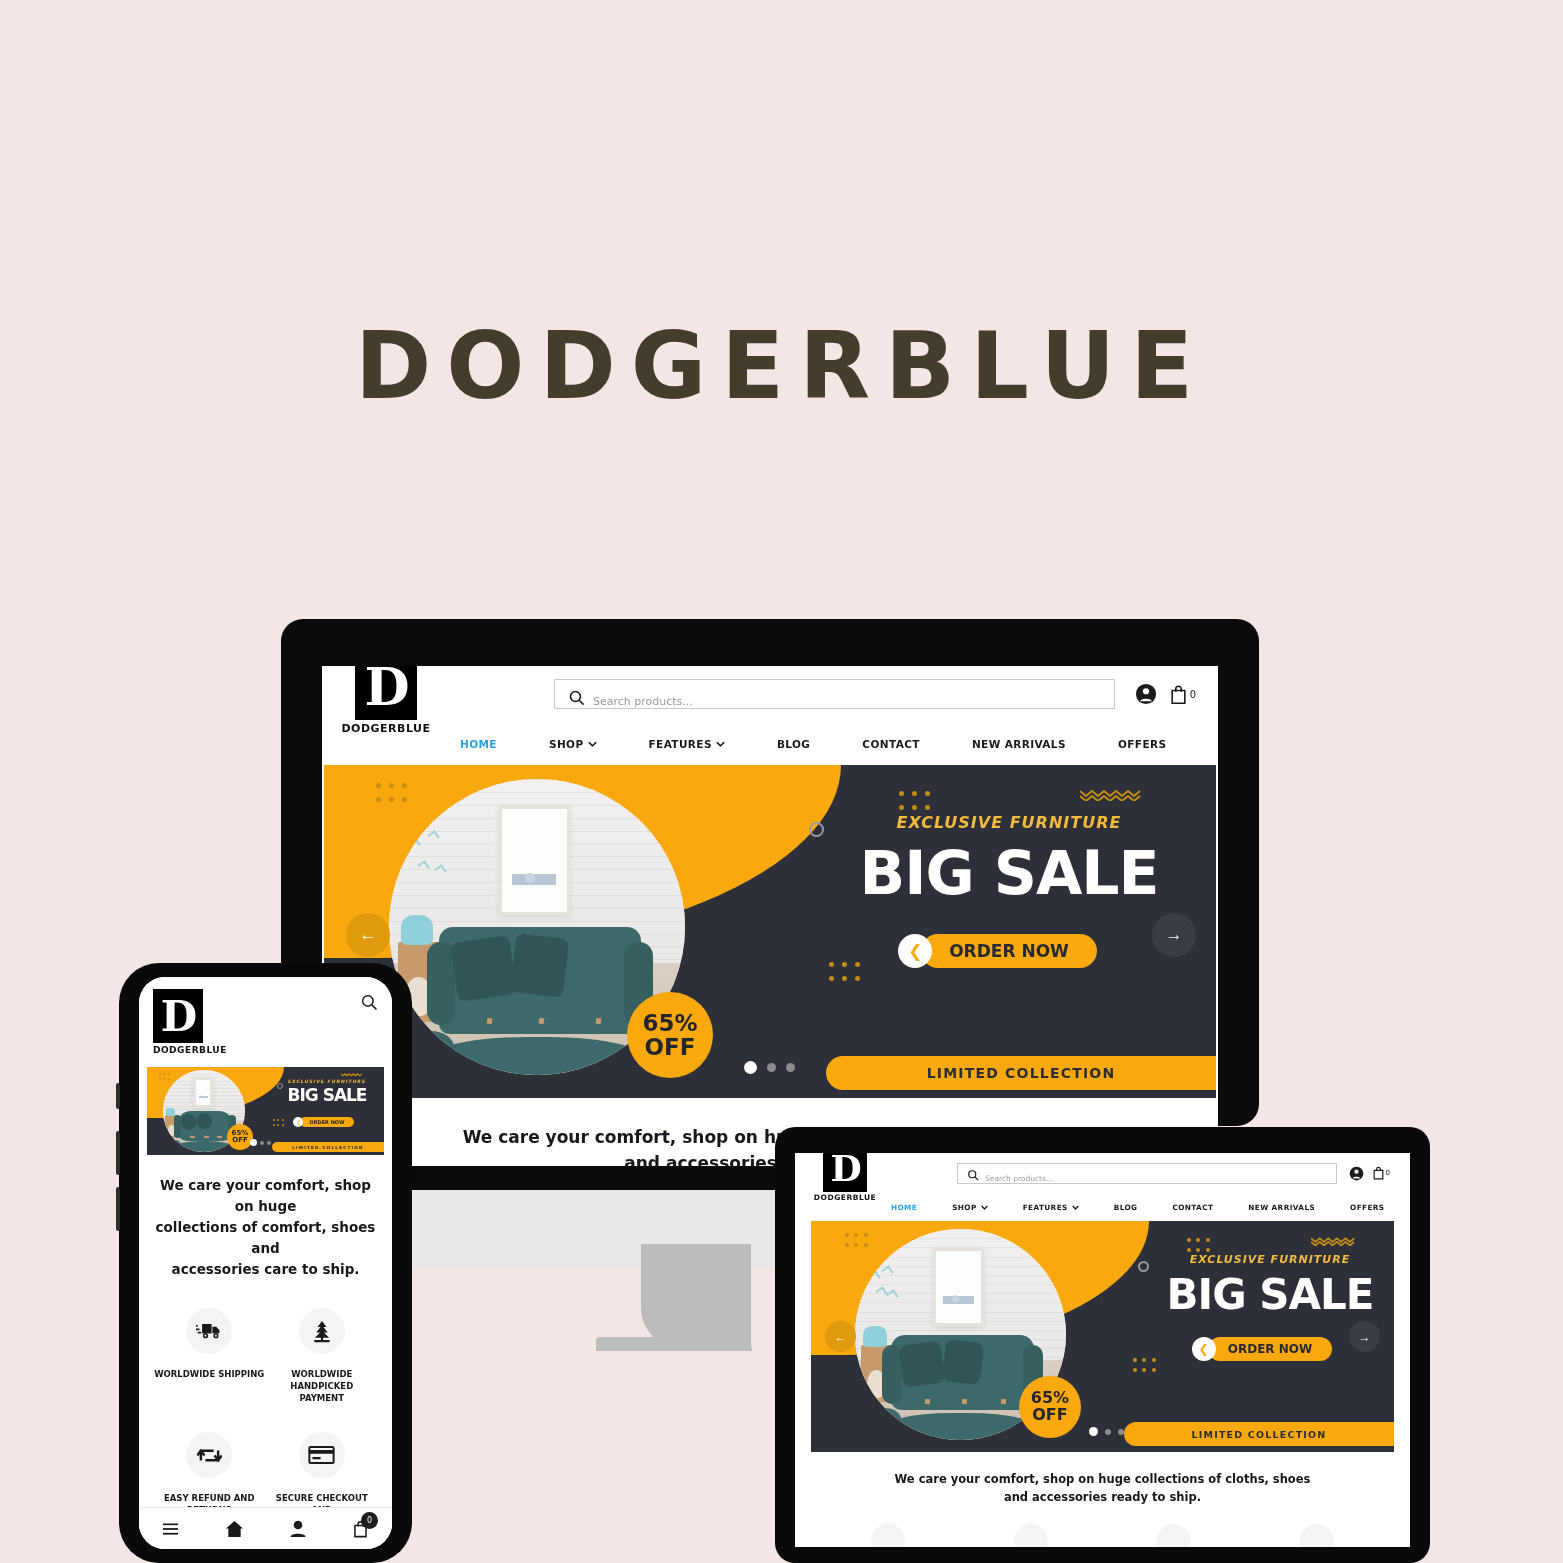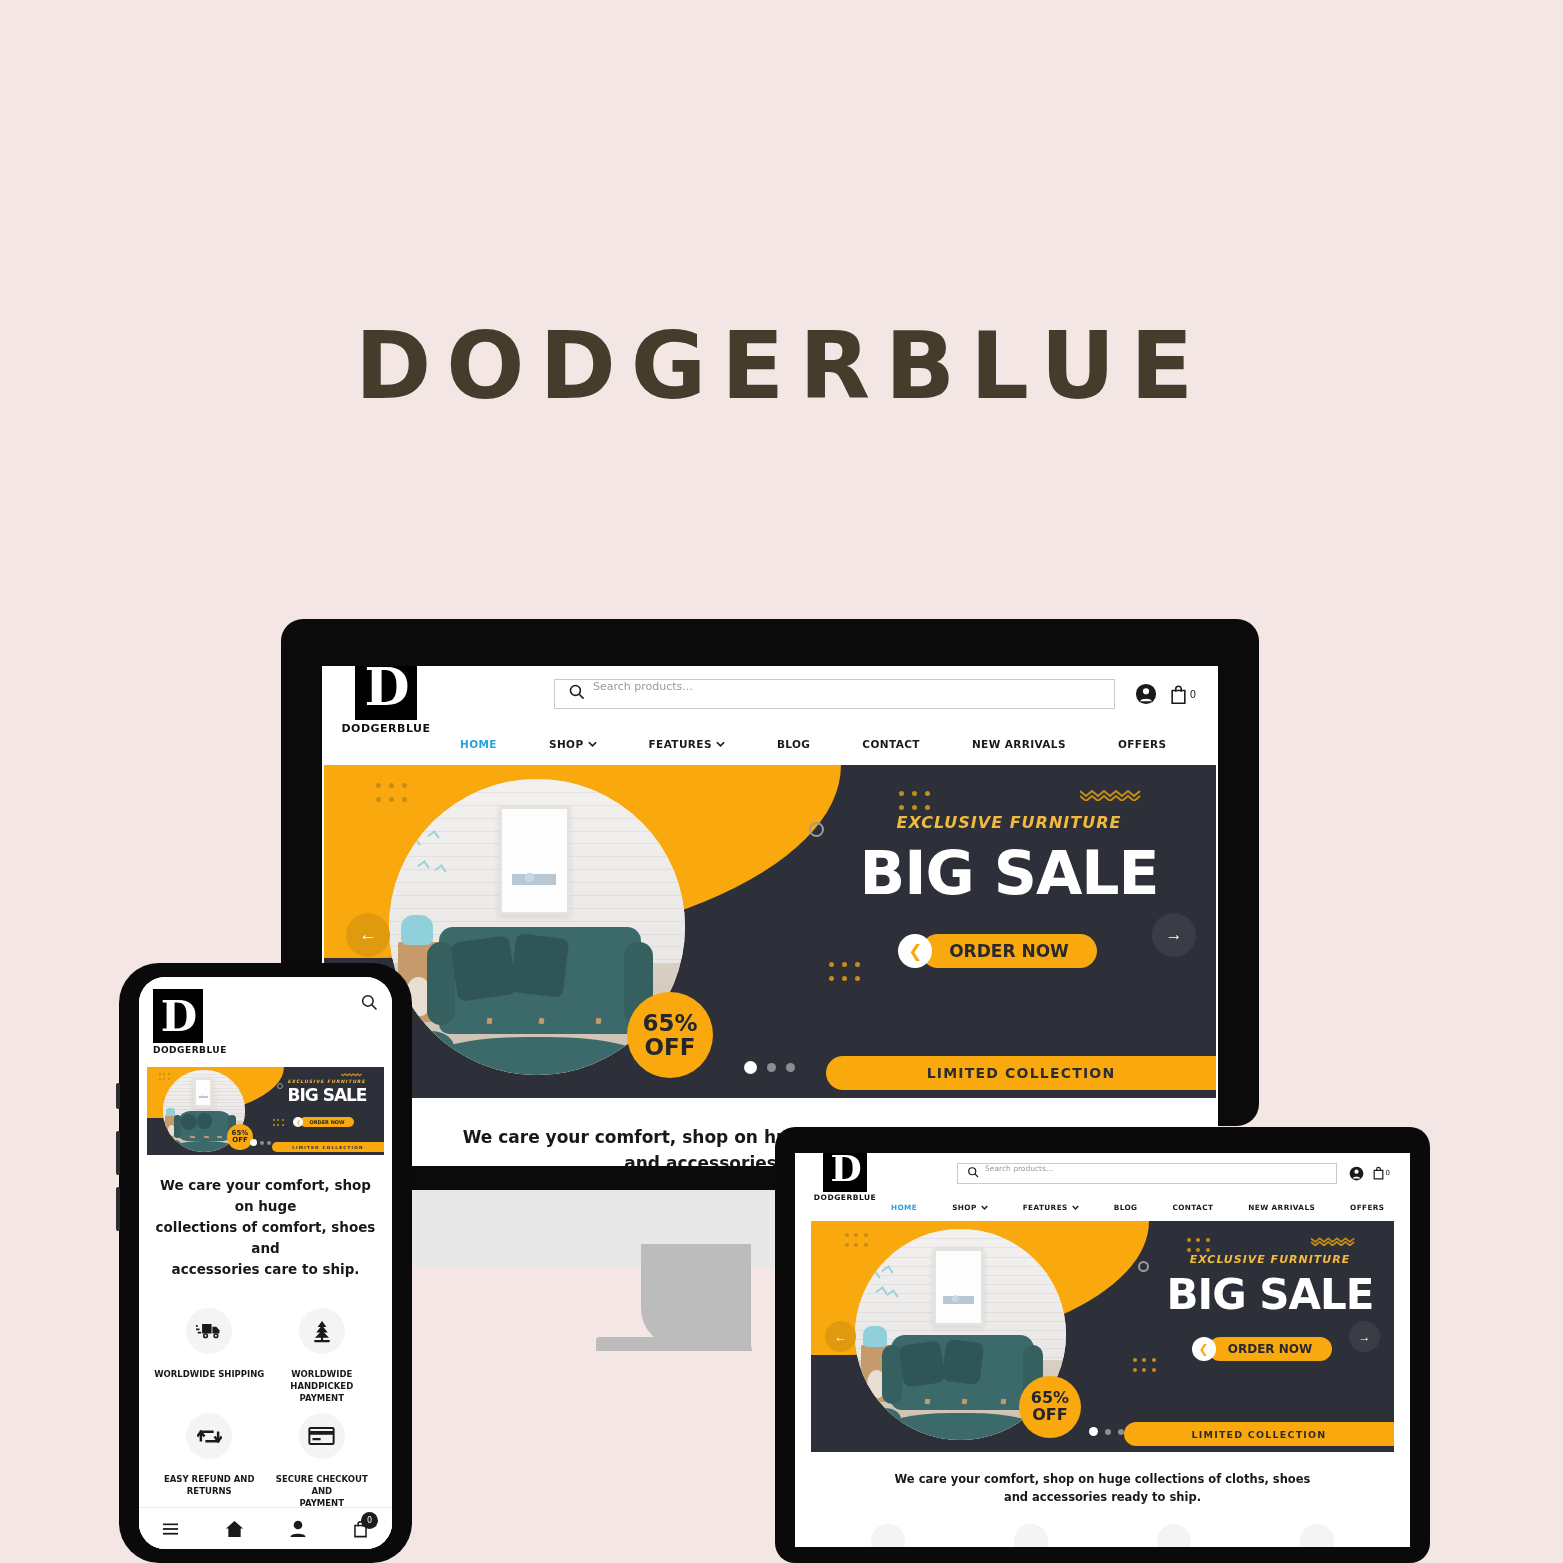--- a/index.html
+++ b/index.html
@@ -34,21 +34,21 @@
   .logo-mark {
     background: #000; color: #fff; font-weight: 700;
     font-family: "DejaVu Serif", serif;
     display: flex; align-items: center; justify-content: center;
     letter-spacing: -2px;
   }
   .logo-word { font-weight: 700; letter-spacing: 0.5px; color: #111; font-family: "DejaVu Sans", sans-serif; }
   .search-wrap { flex: 1 1 auto; display: flex; align-items: center; }
   .search-box {
     border: 1px solid #c9c9c9; background: #fff;
-    display: flex; align-items: flex-start; width: 100%;
+    display: flex; align-items: flex-end; width: 100%;
   }
   .search-box .mag { flex: 0 0 auto; display: flex; align-items: center; justify-content: center; }
   .search-ph { color: #9a9a9a; font-family: "DejaVu Sans", sans-serif; }
   .hdr-icons { flex: 0 0 auto; display: flex; align-items: center; }
   .cart-count { color: #222; font-family: "DejaVu Sans", sans-serif; }
 
   .nav-row { display: flex; align-items: center; }
   .nav-item {
     color: #1a1a1a; font-weight: 700; letter-spacing: .4px;
     font-family: "DejaVu Sans", sans-serif; white-space: nowrap;
@@ -668,21 +668,21 @@
       </div>
 
       <div style="padding:20px 12px 0;">
         <div class="tagline" style="font-size:13.5px;line-height:21px;">
           <div>We care your comfort, shop on huge</div>
           <div>collections of comfort, shoes and</div>
           <div>accessories care to ship.</div>
         </div>
       </div>
 
-      <div class="feat-grid" style="padding:28px 14px 0;row-gap:9px;">
+      <div class="feat-grid" style="padding:28px 14px 0;row-gap:28px;">
 
         <div class="feat">
           <div class="feat-ic" style="width:46px;height:46px;">
             <svg width="26" height="20" viewBox="0 0 30 22" fill="#1a1a1a">
               <path d="M0 4h2v2H0zM0 8h4v2H0zM2 12h4v2H2z"></path>
               <path d="M7 3h11v11H7z"></path>
               <path d="M19 6h4.5l3.5 4v4h-8z"></path>
               <circle cx="11" cy="16.5" r="3" fill="#1a1a1a"></circle>
                 <circle cx="11" cy="16.5" r="1.2" fill="#f4f4f4"></circle>
               <circle cx="23" cy="16.5" r="3" fill="#1a1a1a"></circle>

